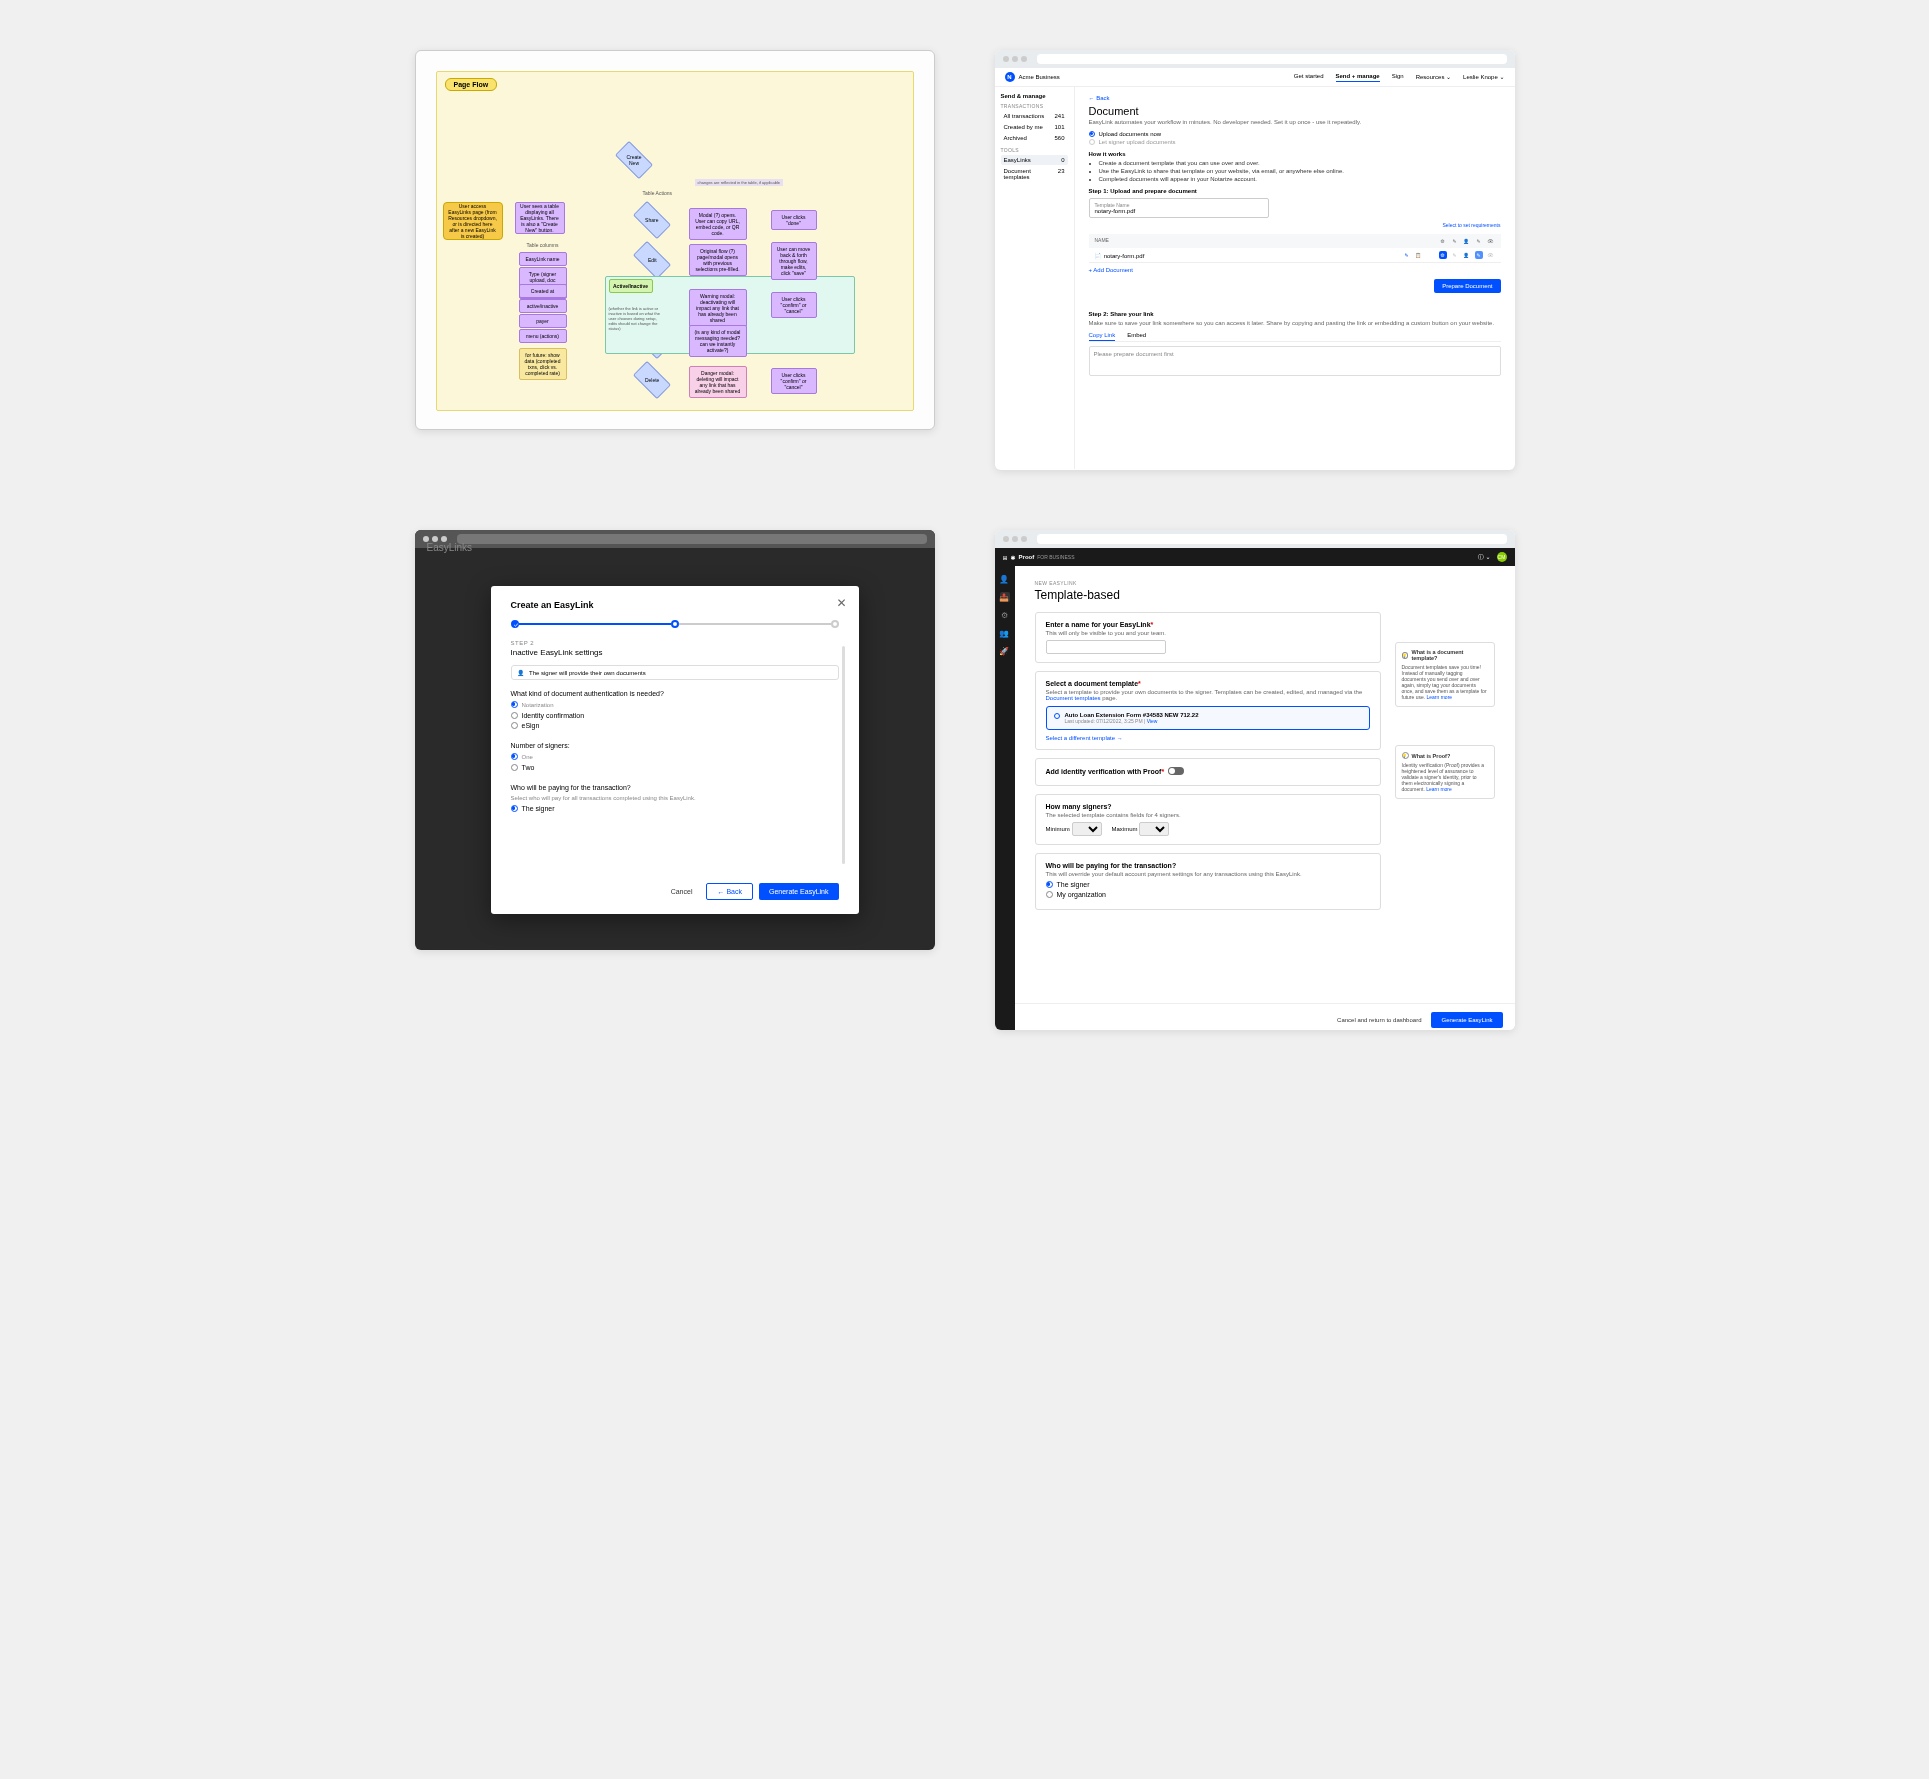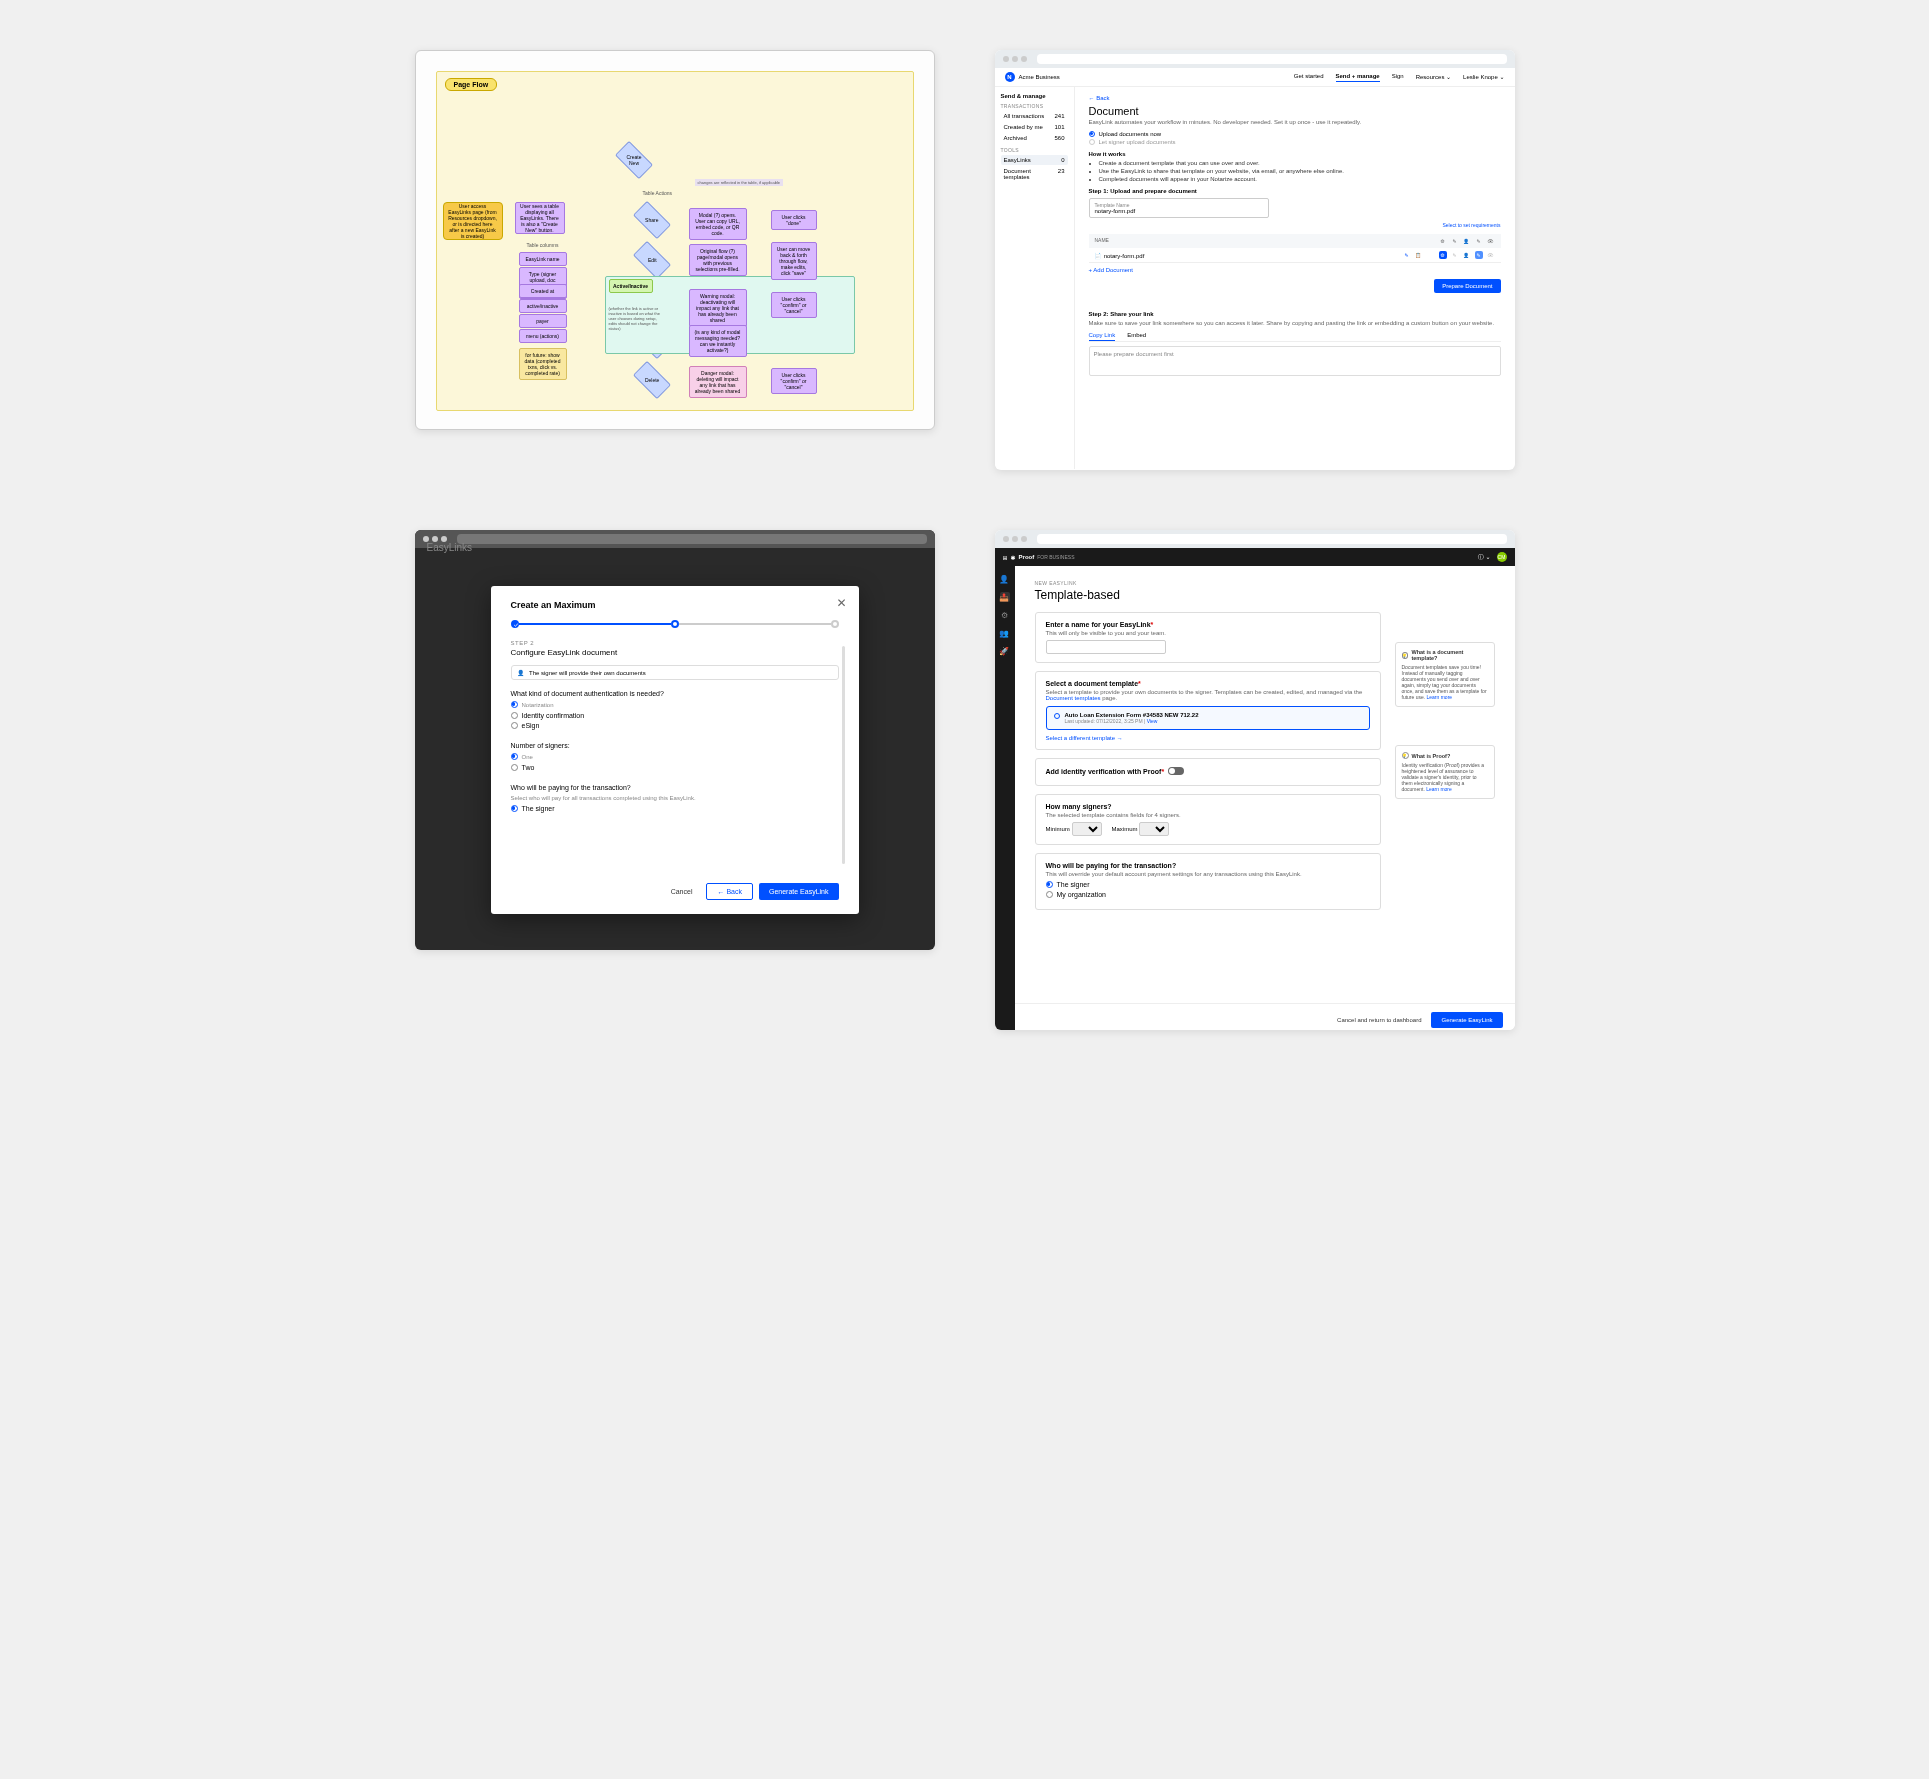--- a/index.html
+++ b/index.html
@@ -308,35 +308,35 @@
     <div class="win-dots">
           <div class="win-dot"></div>
           <div class="win-dot"></div>
           <div class="win-dot"></div>
         </div>
     <div class="addr-bar" style="background:#777;"></div>
   </div>
   <div class="p3-bg">EasyLinks</div>
   <div class="modal">
     <div class="modal-close">✕</div>
-    <h2>Create an Maximum</h2>
+    <h2>Create an EasyLink</h2>
     <div class="stepper">
       <div class="step-dot done">
         <svg viewBox="0 0 10 10" width="6" height="6" style="display:block;">
               <path d="M2 5l2 2 4-4" stroke="#fff" stroke-width="1.5" fill="none"></path>
             </svg>
       </div>
       <div class="step-line"></div>
       <div class="step-dot"></div>
       <div class="step-line grey"></div>
       <div class="step-dot grey"></div>
     </div>
     <div class="scroll-hint"></div>
     <div class="step-lbl">STEP 2</div>
-    <h3>Configure EasyLink document</h3>
+    <h3>Inactive EasyLink settings</h3>
     <div class="chip">
       <span>👤</span>
       <span>The signer will provide their own documents</span>
     </div>
     <div class="q">What kind of document authentication is needed?</div>
     <div class="radio-row">
           <div class="rc on"></div>
           <span>Notarization</span>
         </div>
     <div class="radio-row">

